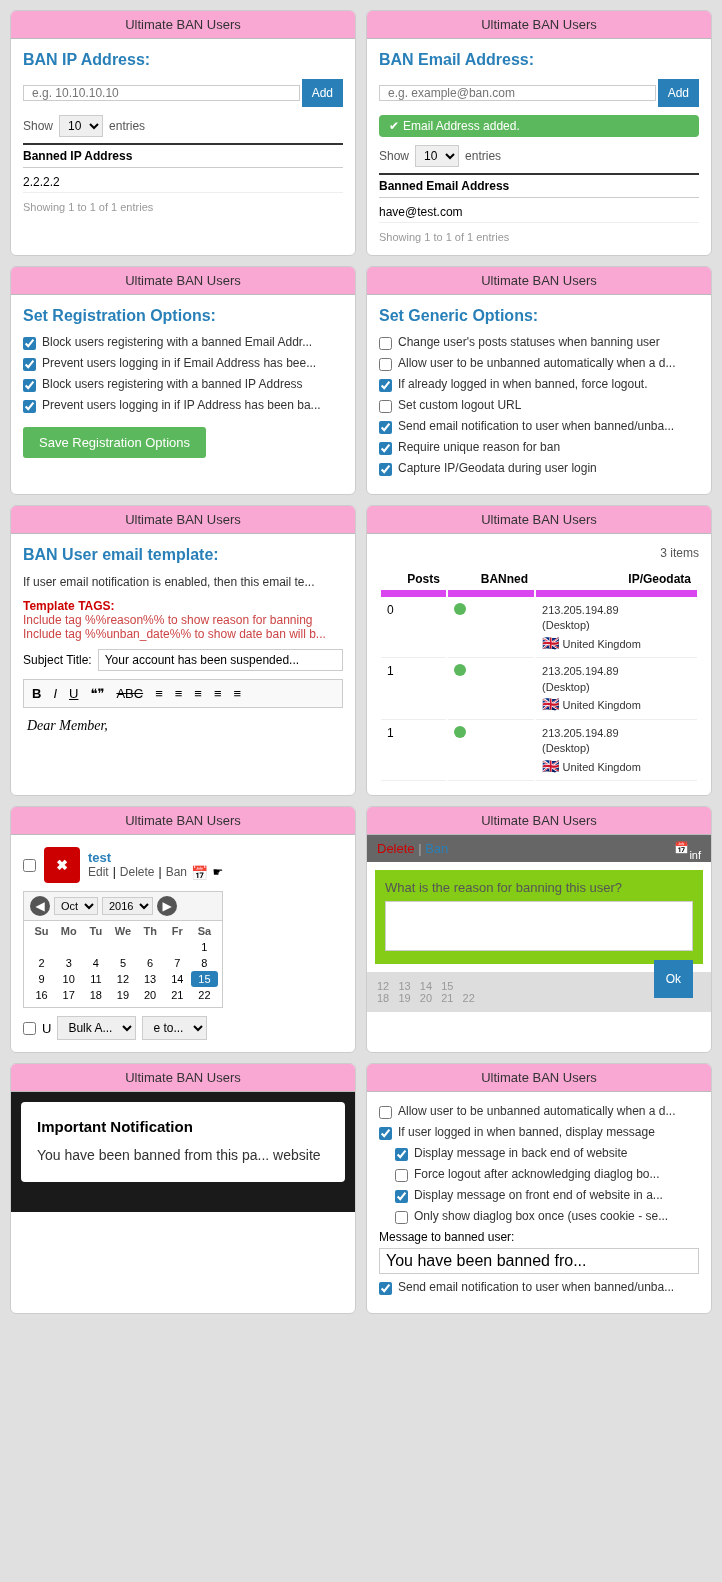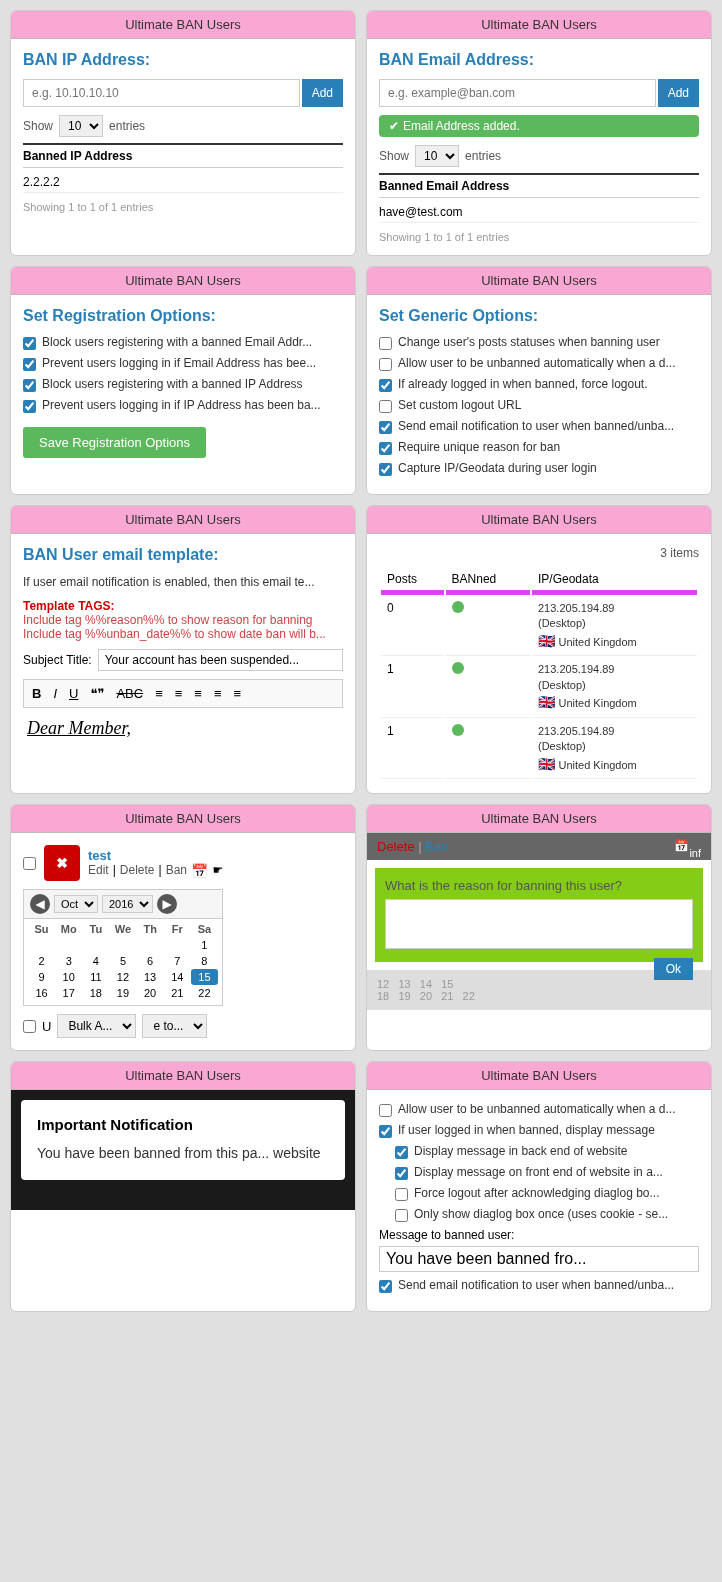--- a/index.html
+++ b/index.html
@@ -40,21 +40,21 @@
       align-items: center;
       margin-bottom: 8px;
     }
 
     .input-text {
       border: 1px solid #ccc;
       padding: 4px 8px;
       font-size: 12px;
       color: #999;
       flex: 1;
-      height: 28px;
+      height: 16px;
     }
 
     .btn-add {
       background: #2980b9;
       color: #fff;
       border: none;
       padding: 4px 10px;
       cursor: pointer;
       font-size: 12px;
       height: 28px;
@@ -181,44 +181,43 @@
 
     .editor-toolbar button {
       background: none;
       border: none;
       cursor: pointer;
       font-size: 13px;
       padding: 2px 4px;
     }
 
     .editor-content {
-      font-size: 18px;
+      font-size: 14px;
       font-style: italic;
       padding: 4px;
       font-family: Georgia, serif;
-      text-decoration: underline;
     }
 
     .items-count {
       text-align: right;
       font-size: 12px;
       color: #555;
       margin-bottom: 6px;
     }
 
     .data-table {
       width: 100%;
       font-size: 12px;
     }
 
     .data-table th {
-      font-weight: normal;
+      font-weight: bold;
       padding: 4px 6px;
-      border-bottom: 5px solid #d946ef;
-      text-align: left;
+      border-bottom: 7px solid #d946ef;
+      text-align: right;
     }
 
     .data-table td {
       padding: 4px 6px;
       border-bottom: 1px solid #eee;
       vertical-align: top;
     }
 
     .green-dot {
       width: 12px;
@@ -386,21 +385,21 @@
     .reason-label {
       font-size: 13px;
       color: #555;
       margin-bottom: 6px;
     }
 
     .ok-btn {
       background: #2980b9;
       color: #fff;
       border: none;
-      padding: 4px 12px;
+      padding: 12px 12px;
       cursor: pointer;
       font-size: 12px;
       float: right;
       margin-top: 6px;
     }
 
     .generic-options .checkbox-item {
       font-size: 12px;
     }
 
@@ -720,26 +719,26 @@
       </div>
       <div class="checkbox-item">
         <input type="checkbox" checked="" style="">
         <span>If user logged in when banned, display message</span>
       </div>
       <div class="checkbox-item" style="padding-left:16px;">
         <input type="checkbox" checked="" style="">
         <span>Display message in back end of website</span>
       </div>
       <div class="checkbox-item" style="padding-left:16px;">
-        <input type="checkbox" checked="" style="">
-        <span>Display message on front end of website in a...</span>
-      </div>
-      <div class="checkbox-item" style="padding-left:16px;">
         <input type="checkbox" style="">
         <span>Force logout after acknowledging diaglog bo...</span>
+      </div>
+      <div class="checkbox-item" style="padding-left:16px;">
+        <input type="checkbox" checked="" style="">
+        <span>Display message on front end of website in a...</span>
       </div>
       <div class="checkbox-item" style="padding-left:16px;">
         <input type="checkbox" style="">
         <span>Only show diaglog box once (uses cookie - se...</span>
       </div>
       <div style="font-size:12px; margin:6px 0 4px;">Message to banned user:</div>
       <input type="text" style="width: 100%; border: 1px solid rgb(204, 204, 204); padding: 3px 6px; font-size: 16px;" value="You have been banned fro...">
       <div class="checkbox-item" style="margin-top:6px;">
         <input type="checkbox" checked="" style="">
         <span>Send email notification to user when banned/unba...</span>

